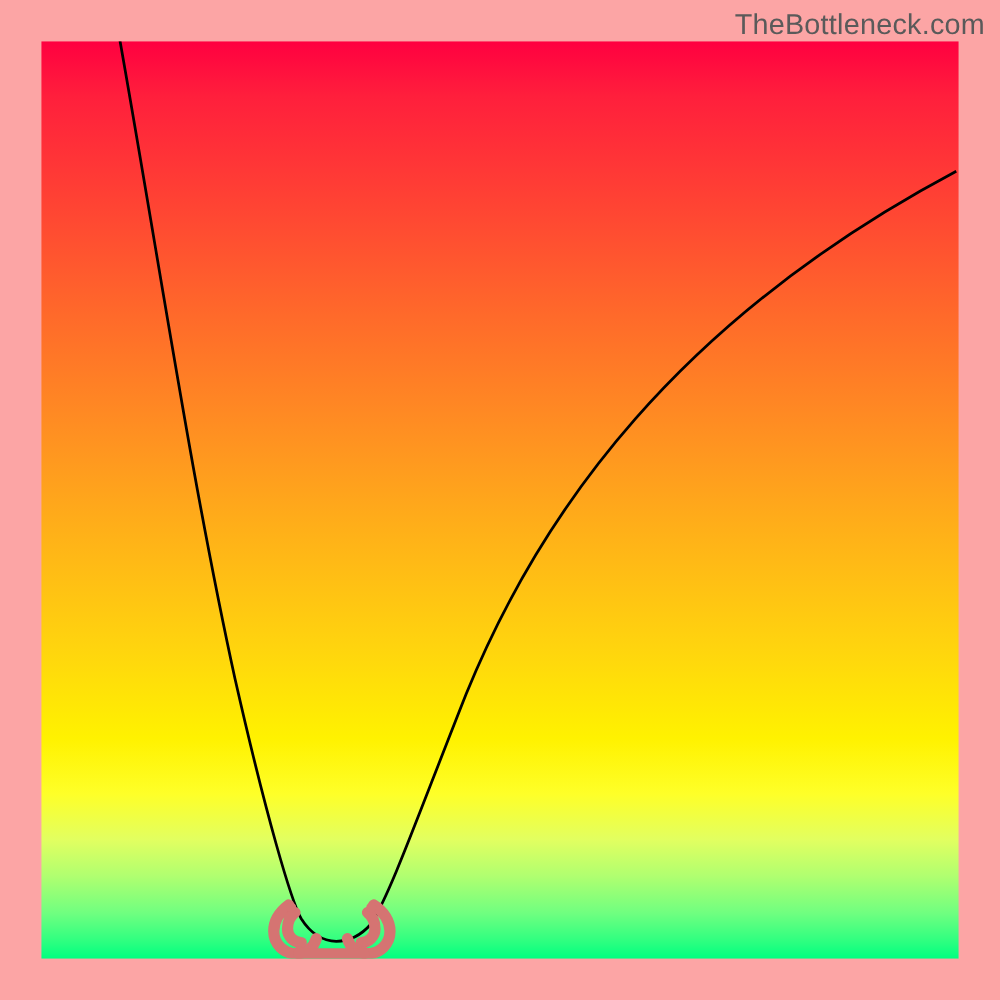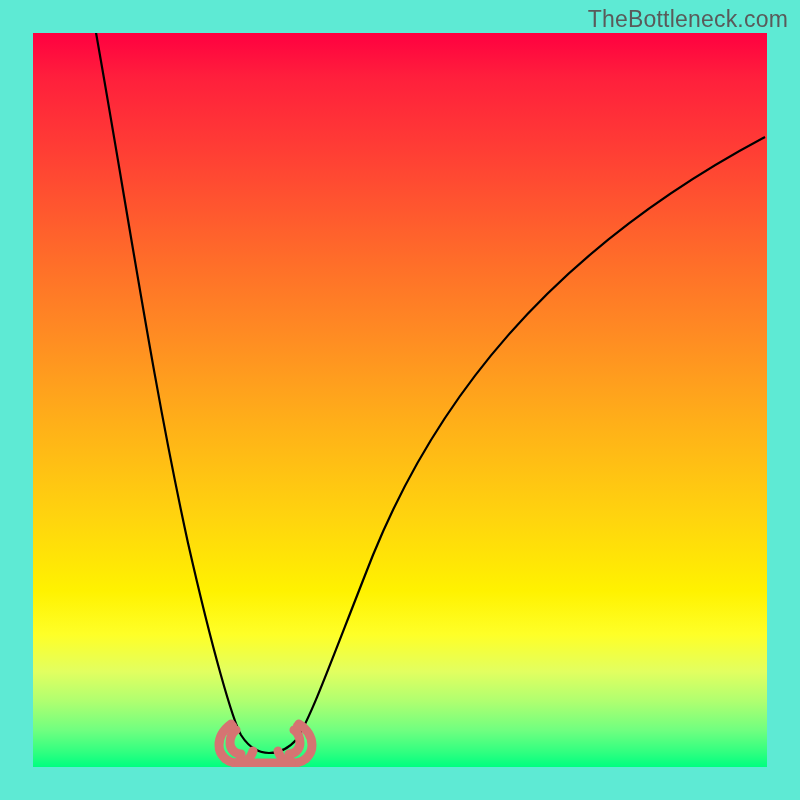--- a/index.html
+++ b/index.html
@@ -10,21 +10,21 @@
     overflow: hidden;
     background: #000;
     font-family: Arial, Helvetica, sans-serif;
   }
   .frame {
     position: absolute;
     left: 0;
     top: 0;
     width: 800px;
     height: 800px;
-    background: #5eead4;
+    background: #fca5a5;
   }
   .plot {
     position: absolute;
     left: 33px;
     top: 33px;
     width: 734px;
     height: 734px;
     overflow: hidden;
   }
   .gradient {

